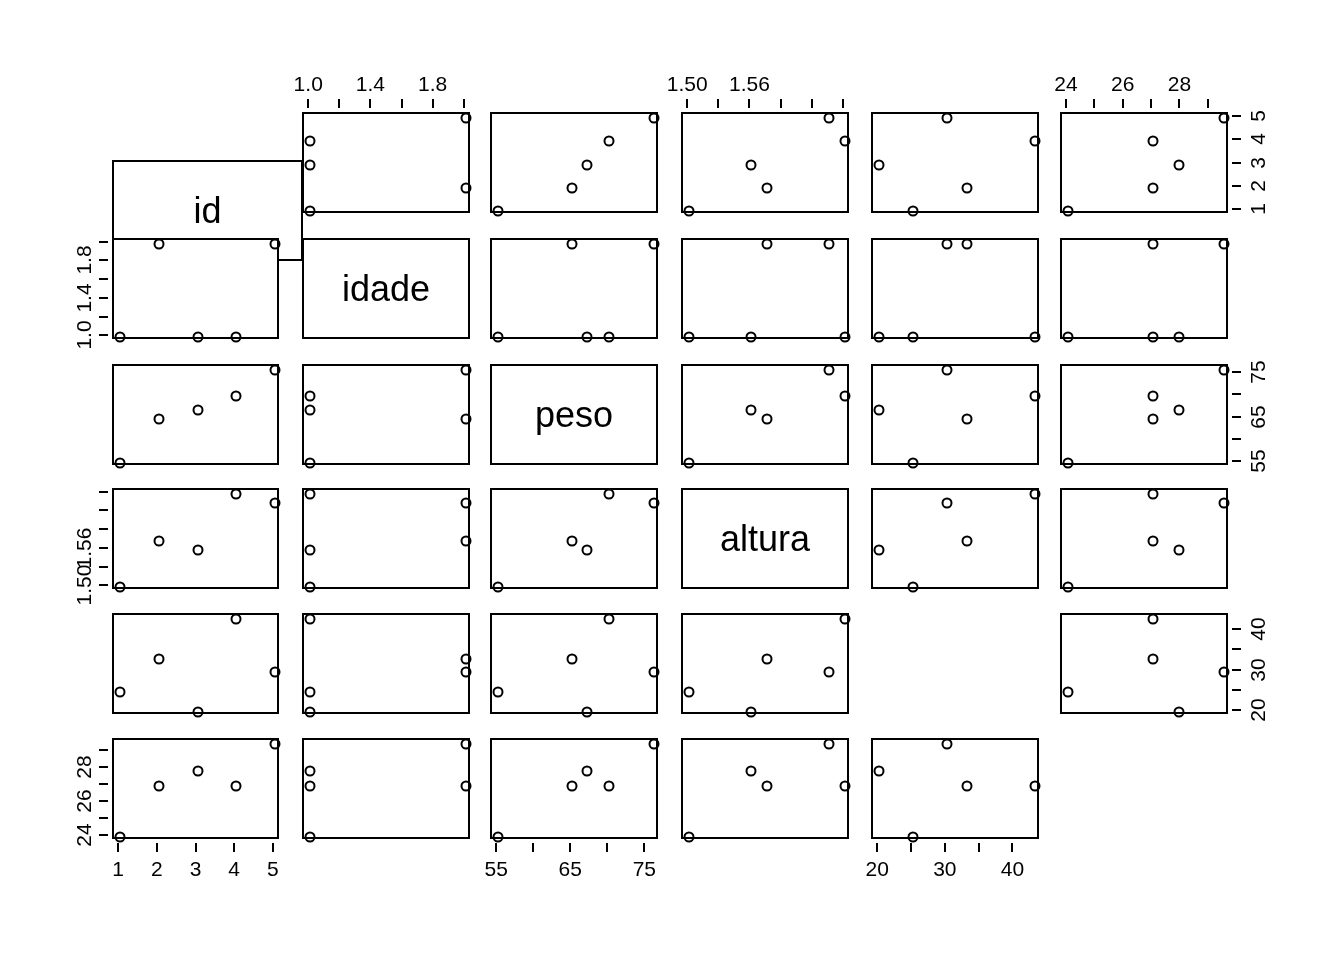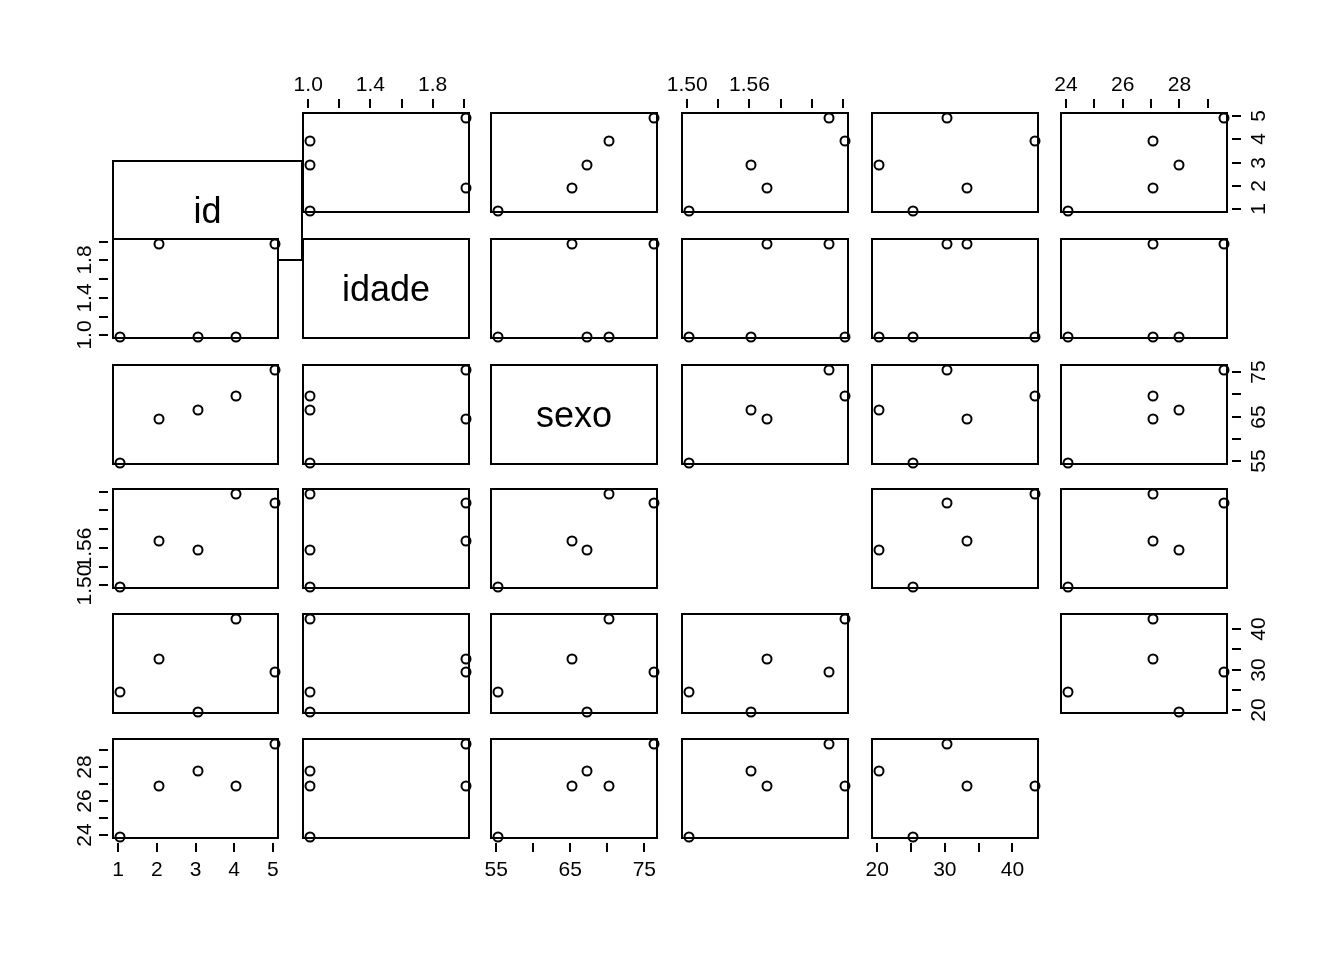--- a/index.html
+++ b/index.html
@@ -147,21 +147,21 @@
       <div class="pt" title="id=5, peso=76" style="left: 160.815px; top: 3.74074px;"></div>
     </div>
     <div class="panel" style="left: 302px; top: 364px; width: 168px; height: 101px;">
       <div class="pt" title="sexo=1, peso=55" style="left: 6.22222px; top: 97.2593px;"></div>
       <div class="pt" title="sexo=2, peso=65" style="left: 161.778px; top: 52.7266px;"></div>
       <div class="pt" title="sexo=1, peso=67" style="left: 6.22222px; top: 43.8201px;"></div>
       <div class="pt" title="sexo=1, peso=70" style="left: 6.22222px; top: 30.4603px;"></div>
       <div class="pt" title="sexo=2, peso=76" style="left: 161.778px; top: 3.74074px;"></div>
     </div>
     <div class="panel" style="left: 490px; top: 364px; width: 168px; height: 101px;">
-      <div class="diag-label">sexo</div>
+      <div class="diag-label">peso</div>
     </div>
     <div class="panel" style="left: 681px; top: 364px; width: 168px; height: 101px;">
       <div class="pt" title="altura=1.5, peso=55" style="left: 6.22222px; top: 97.2593px;"></div>
       <div class="pt" title="altura=1.55, peso=65" style="left: 84px; top: 52.7266px;"></div>
       <div class="pt" title="altura=1.54, peso=67" style="left: 68.4444px; top: 43.8201px;"></div>
       <div class="pt" title="altura=1.6, peso=70" style="left: 161.778px; top: 30.4603px;"></div>
       <div class="pt" title="altura=1.59, peso=76" style="left: 146.222px; top: 3.74074px;"></div>
     </div>
     <div class="panel" style="left: 871px; top: 364px; width: 168px; height: 101px;">
       <div class="pt" title="idade=25, peso=55" style="left: 40.0386px; top: 97.2593px;"></div>
@@ -190,20 +190,23 @@
       <div class="pt" title="sexo=1, altura=1.54" style="left: 6.22222px; top: 59.8519px;"></div>
       <div class="pt" title="sexo=1, altura=1.6" style="left: 6.22222px; top: 3.74074px;"></div>
       <div class="pt" title="sexo=2, altura=1.59" style="left: 161.778px; top: 13.0926px;"></div>
     </div>
     <div class="panel" style="left: 490px; top: 488px; width: 168px; height: 101px;">
       <div class="pt" title="peso=55, altura=1.5" style="left: 6.22222px; top: 97.2593px;"></div>
       <div class="pt" title="peso=65, altura=1.55" style="left: 80.2963px; top: 50.5px;"></div>
       <div class="pt" title="peso=67, altura=1.54" style="left: 95.1111px; top: 59.8519px;"></div>
       <div class="pt" title="peso=70, altura=1.6" style="left: 117.333px; top: 3.74074px;"></div>
       <div class="pt" title="peso=76, altura=1.59" style="left: 161.778px; top: 13.0926px;"></div>
+    </div>
+    <div class="panel" style="left: 681px; top: 488px; width: 168px; height: 101px;">
+      <div class="diag-label">altura</div>
     </div>
     <div class="panel" style="left: 871px; top: 488px; width: 168px; height: 101px;">
       <div class="pt" title="idade=25, altura=1.5" style="left: 40.0386px; top: 97.2593px;"></div>
       <div class="pt" title="idade=33, altura=1.55" style="left: 94.1449px; top: 50.5px;"></div>
       <div class="pt" title="idade=20, altura=1.54" style="left: 6.22222px; top: 59.8519px;"></div>
       <div class="pt" title="idade=43, altura=1.6" style="left: 161.778px; top: 3.74074px;"></div>
       <div class="pt" title="idade=30, altura=1.59" style="left: 73.8551px; top: 13.0926px;"></div>
     </div>
     <div class="panel" style="left: 1060px; top: 488px; width: 168px; height: 101px;">
       <div class="pt" title="imc=24, altura=1.5" style="left: 5.95946px; top: 97.2593px;"></div>

